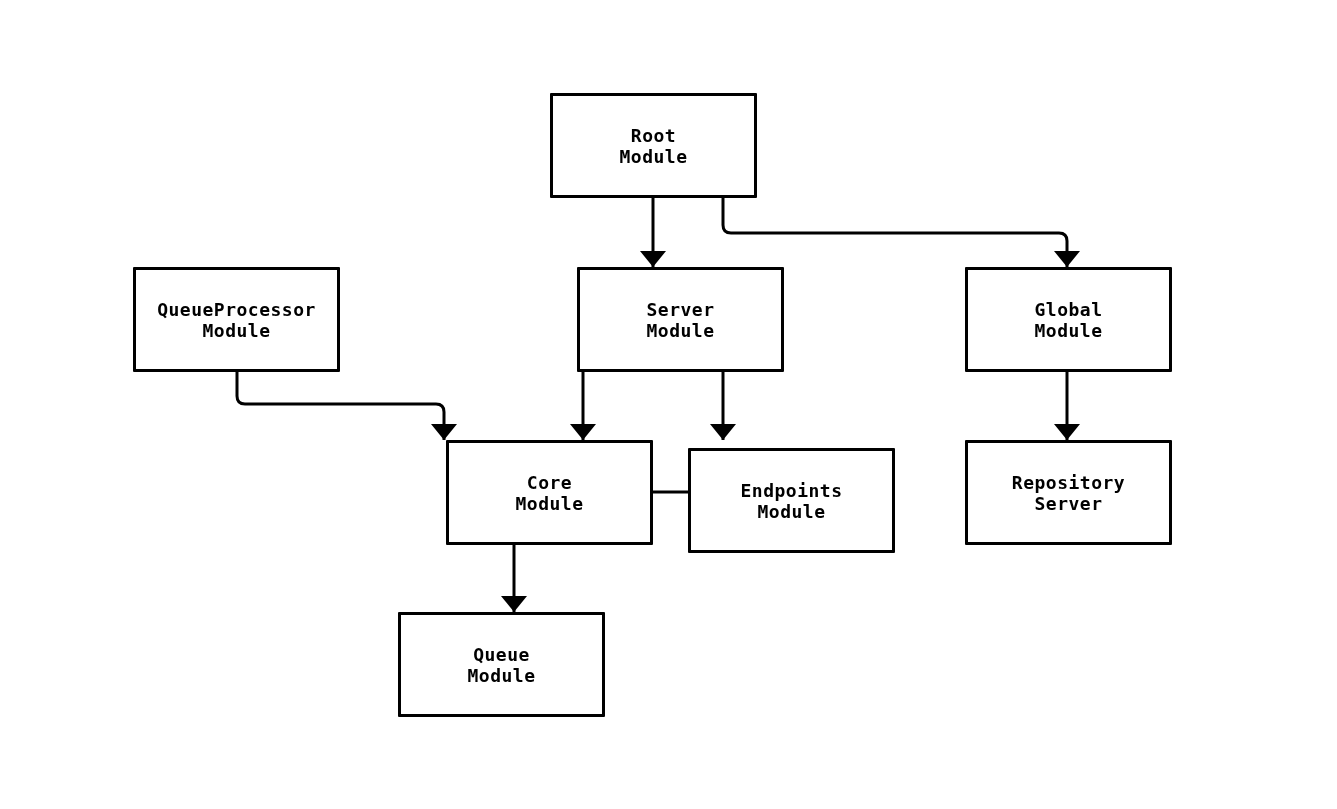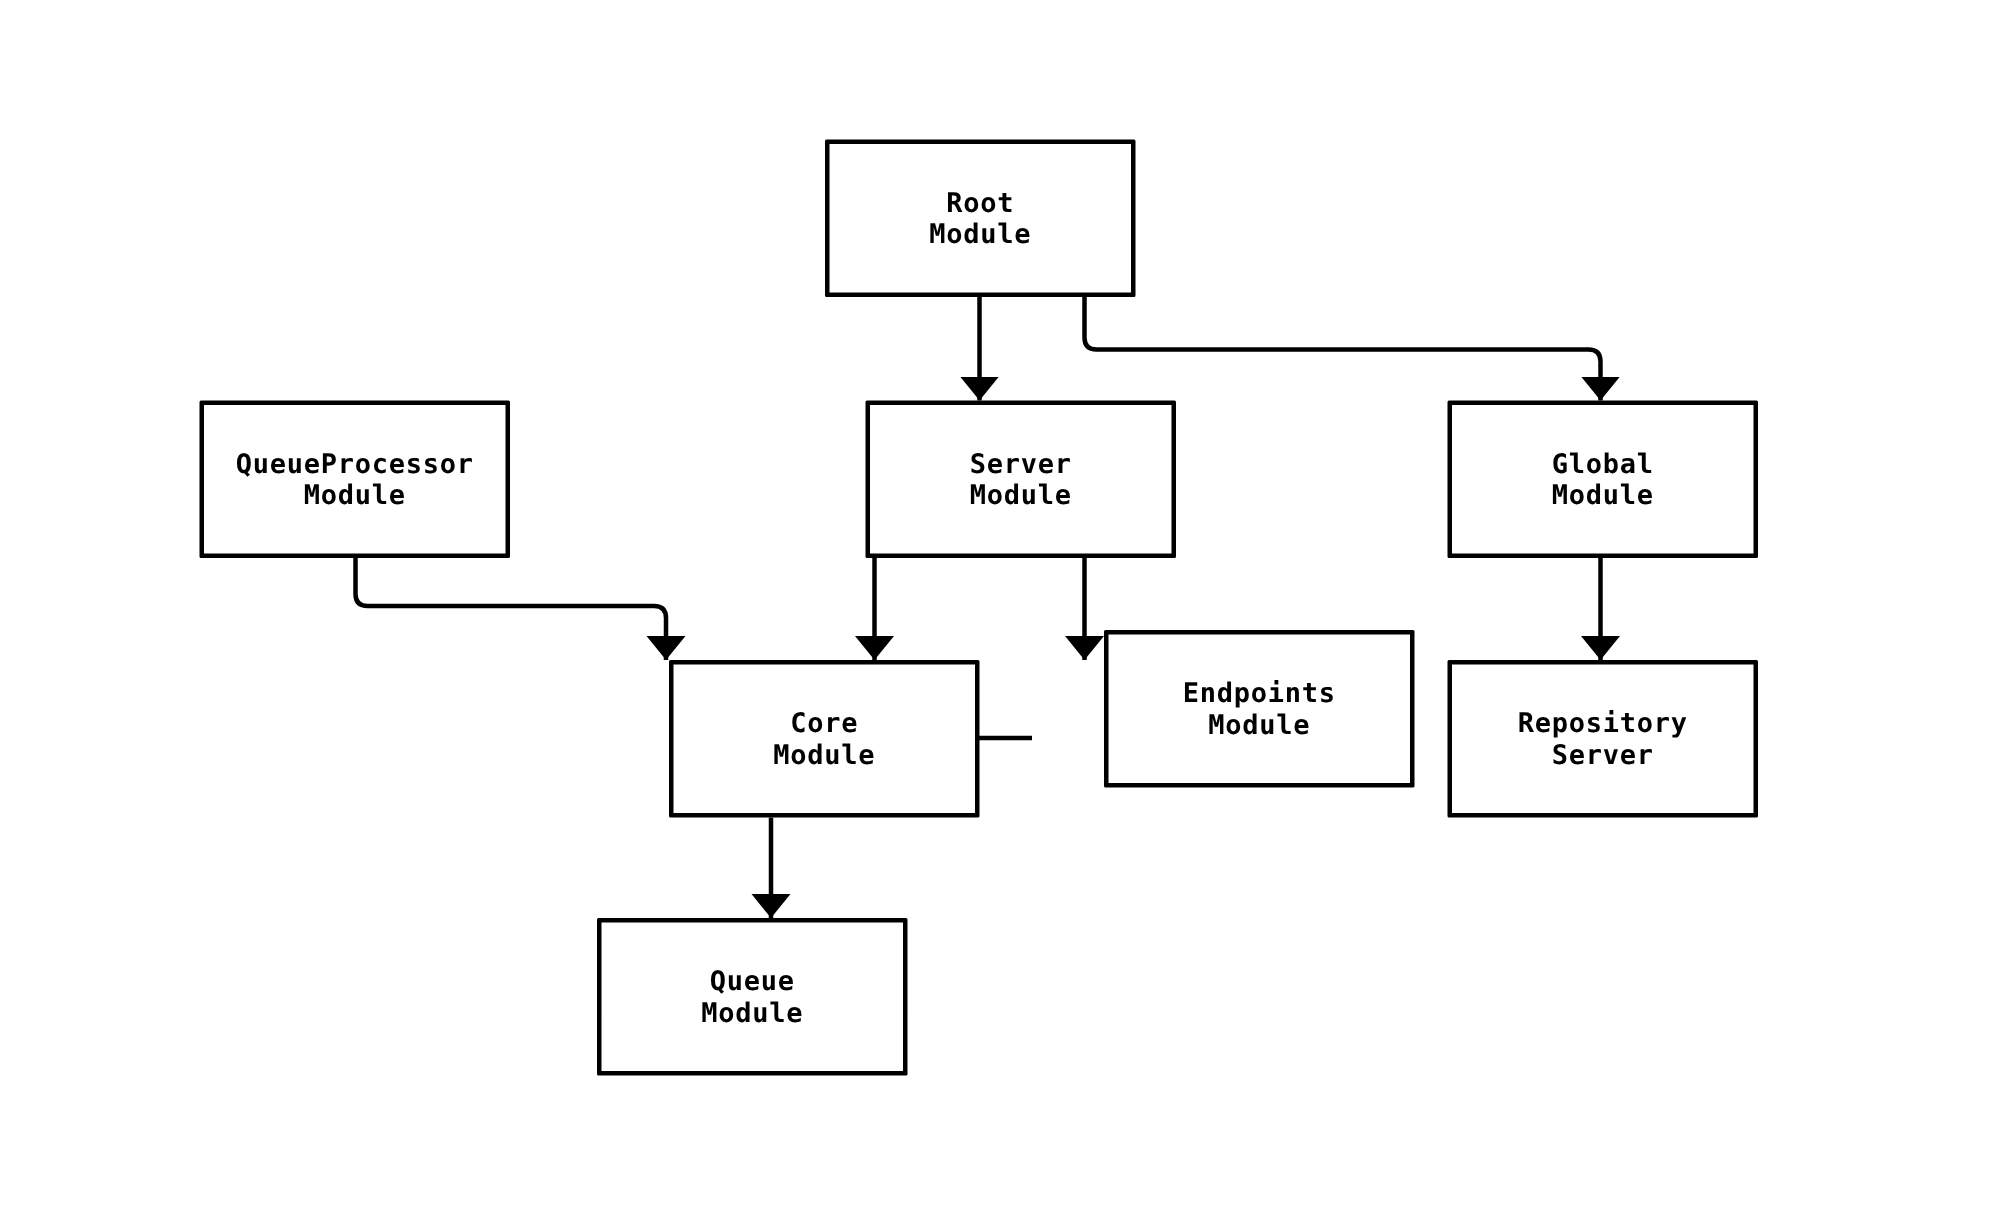--- a/index.html
+++ b/index.html
@@ -55,21 +55,21 @@
     color: var(--text);
     text-align: center;
     white-space: pre-line;
   }
   
   .node-root           { left: 550px; top: 93px; }
   .node-queueprocessor { left: 133px; top: 267px; }
   .node-server         { left: 550px; top: 267px; margin-left: 27px; }
   .node-global         { left: 965px; top: 267px; }
   .node-core           { left: 410px; top: 440px; margin-left: 36px; }
-  .node-endpoints      { left: 688px; top: 420px; margin-left: 48px; }
+  .node-endpoints      { left: 688px; top: 448px; }
   .node-repository     { left: 965px; top: 440px; }
   .node-queue          { left: 398px; top: 612px; }
 </style>
 </head>
 <body>
 
 <div class="canvas">
 
   <svg class="edges" width="1337" height="809" viewBox="0 0 1337 809" xmlns="http://www.w3.org/2000/svg">
     <defs>

